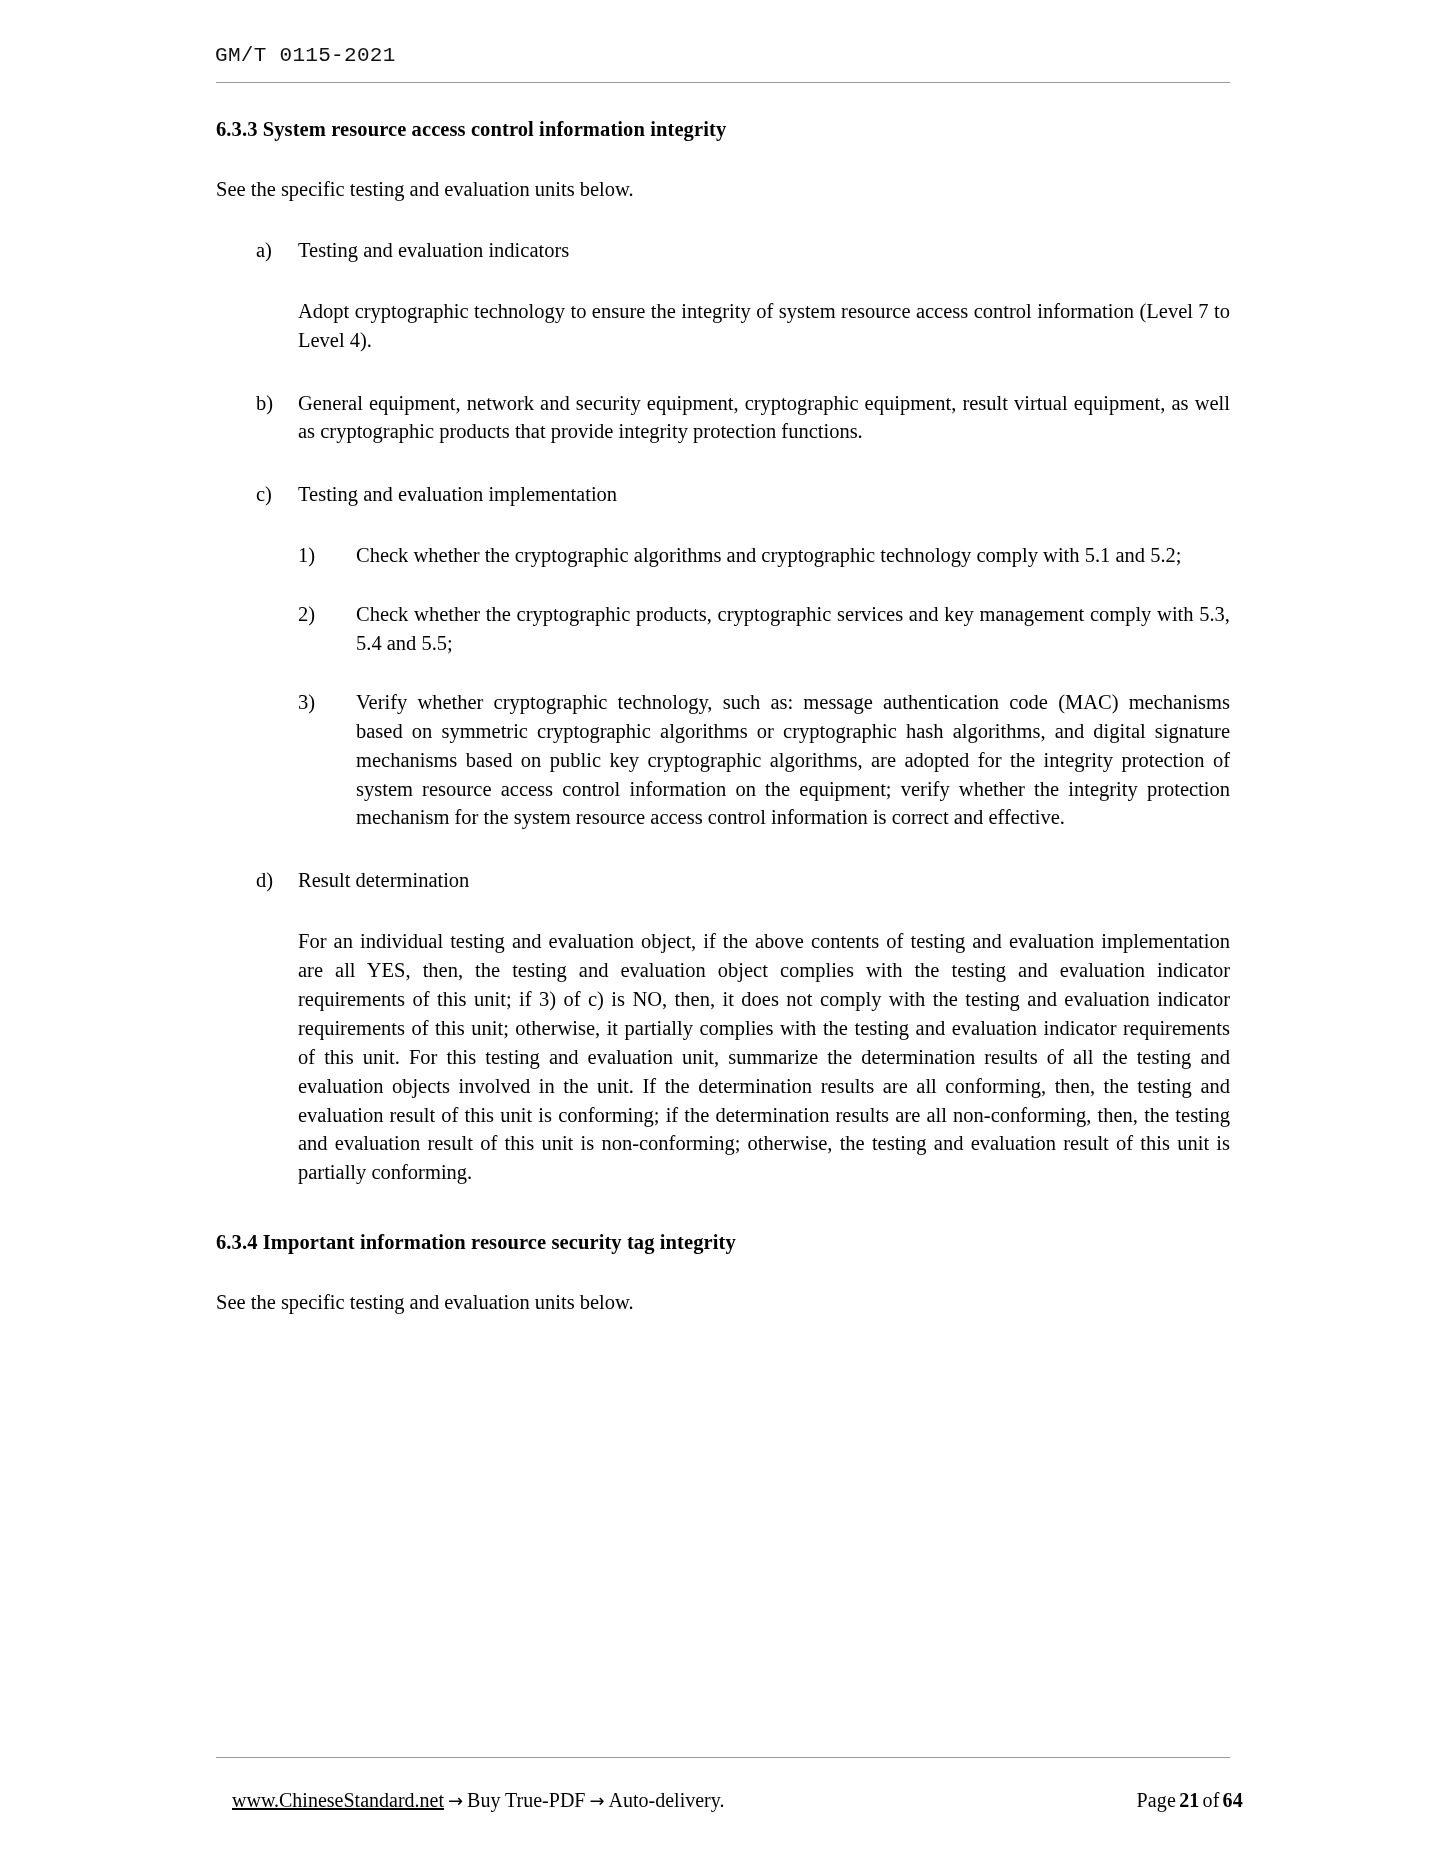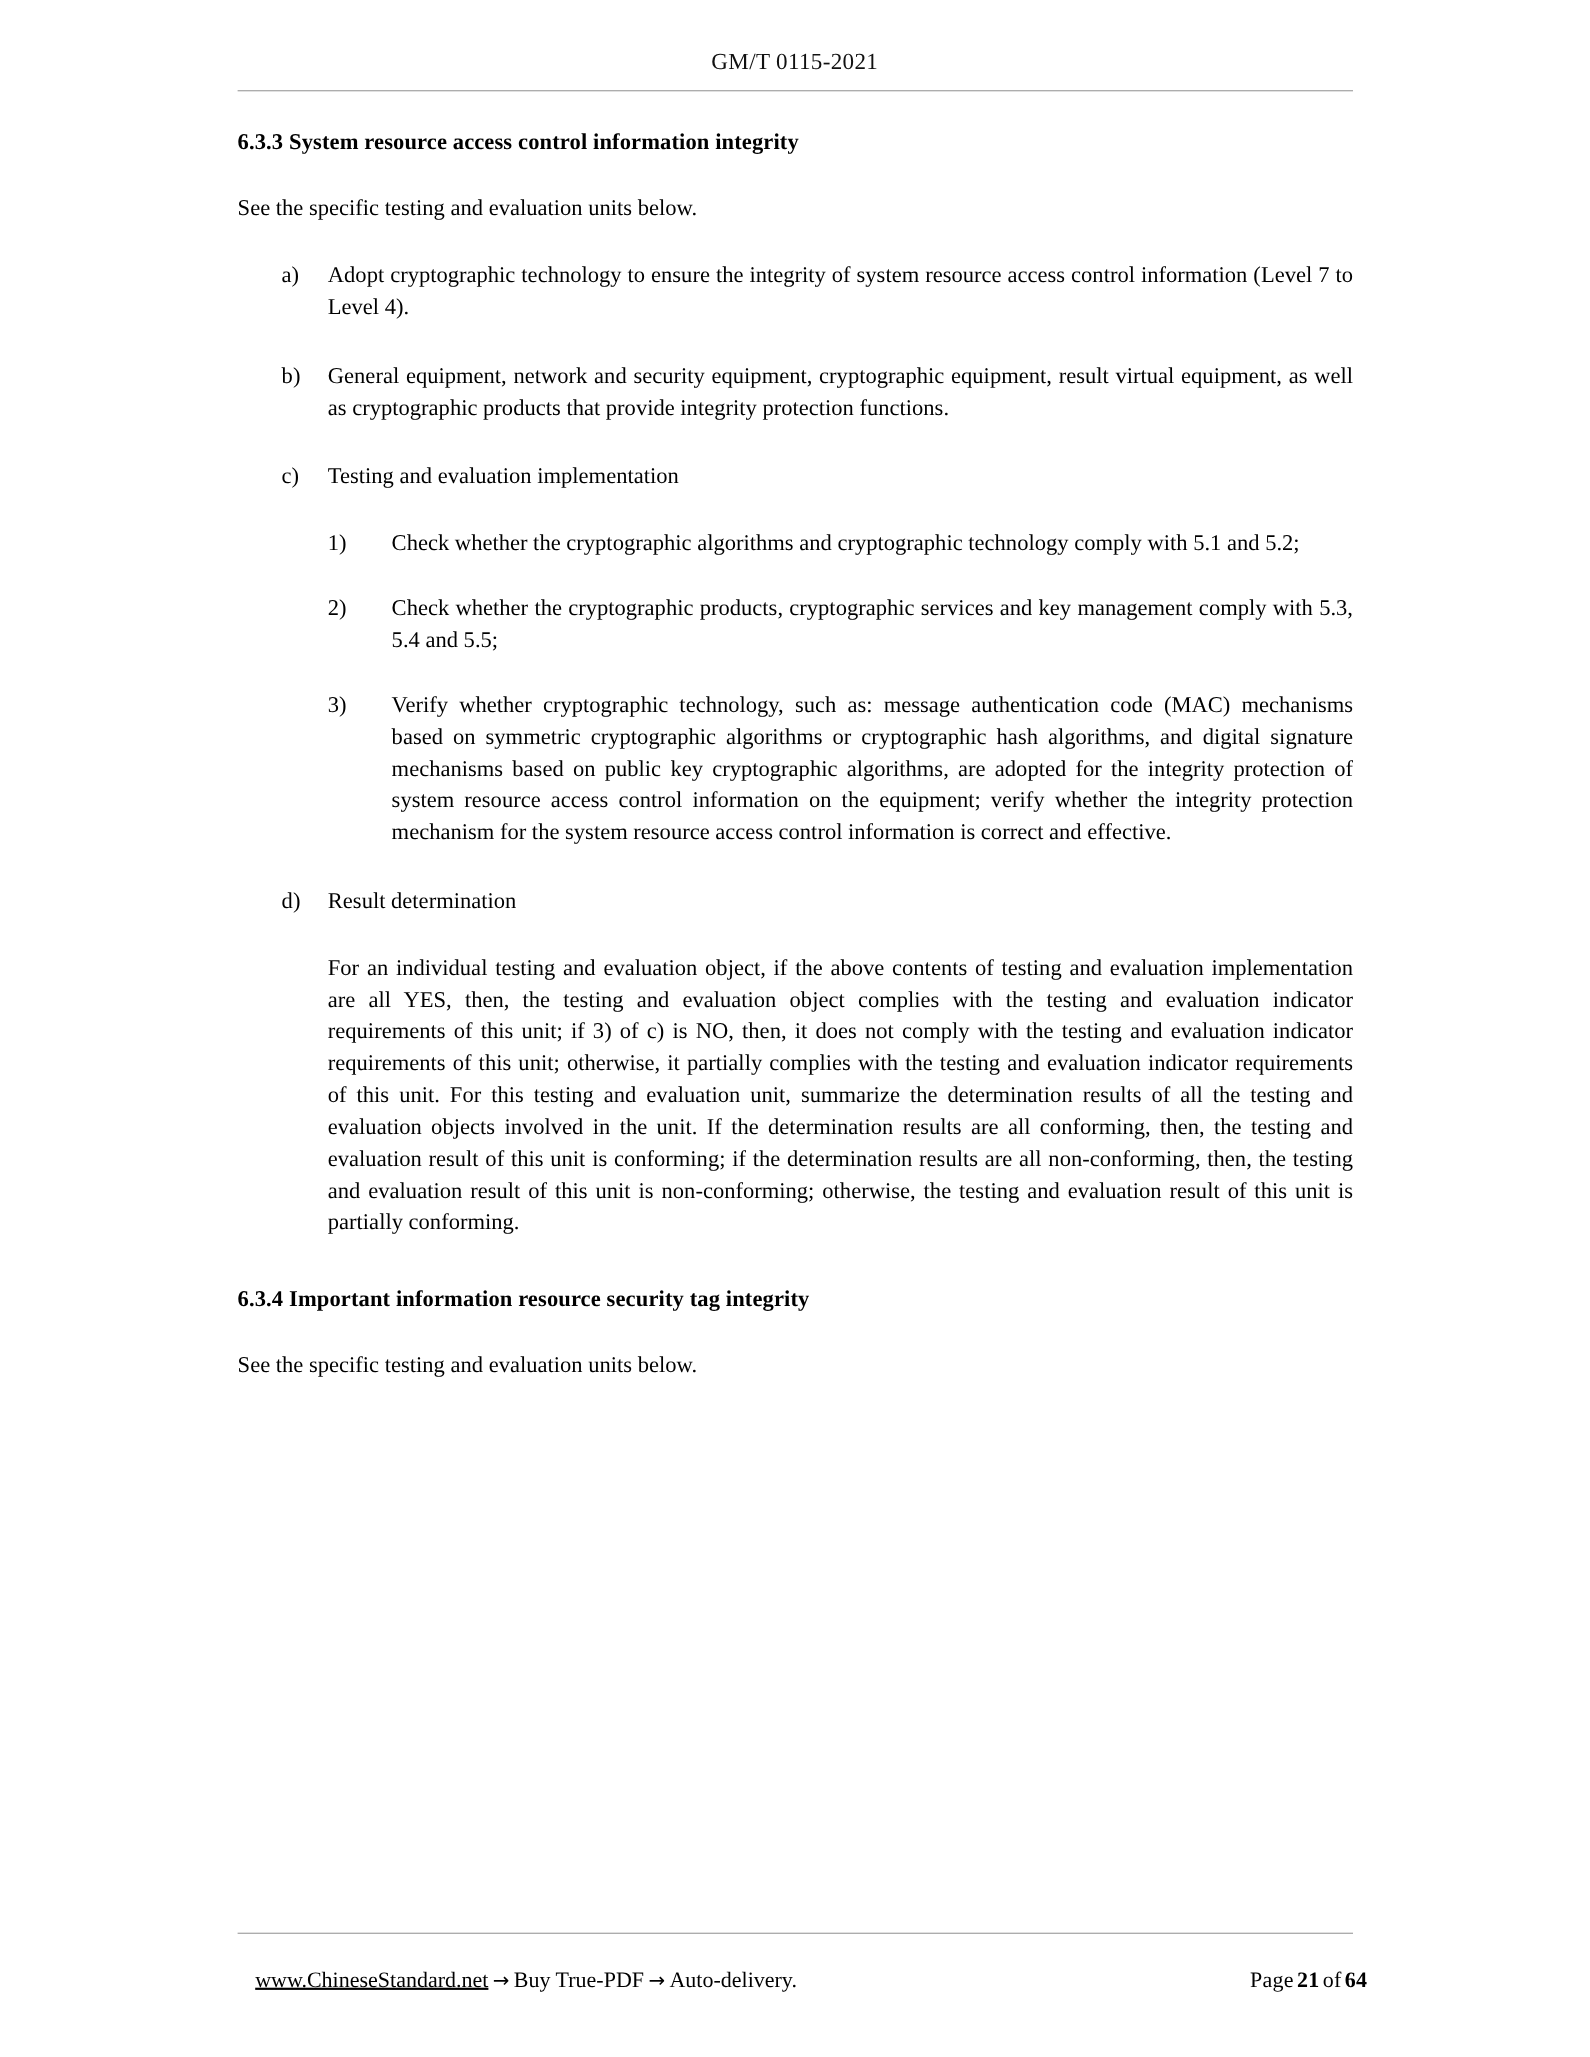--- a/index.html
+++ b/index.html
@@ -18,21 +18,22 @@
     background: #ffffff;
     box-sizing: border-box;
     padding: 0;
     overflow: hidden;
   }
   .header {
     position: absolute;
     top: 44px;
     left: 215px;
     right: 215px;
-    text-align: center;
+    text-align: left;
+    font-family: Liberation Mono, monospace;
   }
   .header-title {
     font-size: 21px;
     letter-spacing: 0.3px;
     color: #111;
   }
   .header-rule {
     position: absolute;
     top: 82px;
     left: 216px;
@@ -177,20 +178,21 @@
   <div class="content">
 
     <h2 class="sec-heading">6.3.3 System resource access control information integrity</h2>
 
     <p class="body">See the specific testing and evaluation units below.</p>
 
     <ul class="list-a">
 
       <li class="li-a">
         <span class="marker">a)</span>
+        <p class="li-title">Testing and evaluation indicators</p>
         <p class="li-para">Adopt cryptographic technology to ensure the integrity of system resource access control information (Level 7 to Level 4).</p>
       </li>
 
       <li class="li-a">
         <span class="marker">b)</span>
         <p class="li-para">General equipment, network and security equipment, cryptographic equipment, result virtual equipment, as well as cryptographic products that provide integrity protection functions.</p>
       </li>
 
       <li class="li-a">
         <span class="marker">c)</span>

